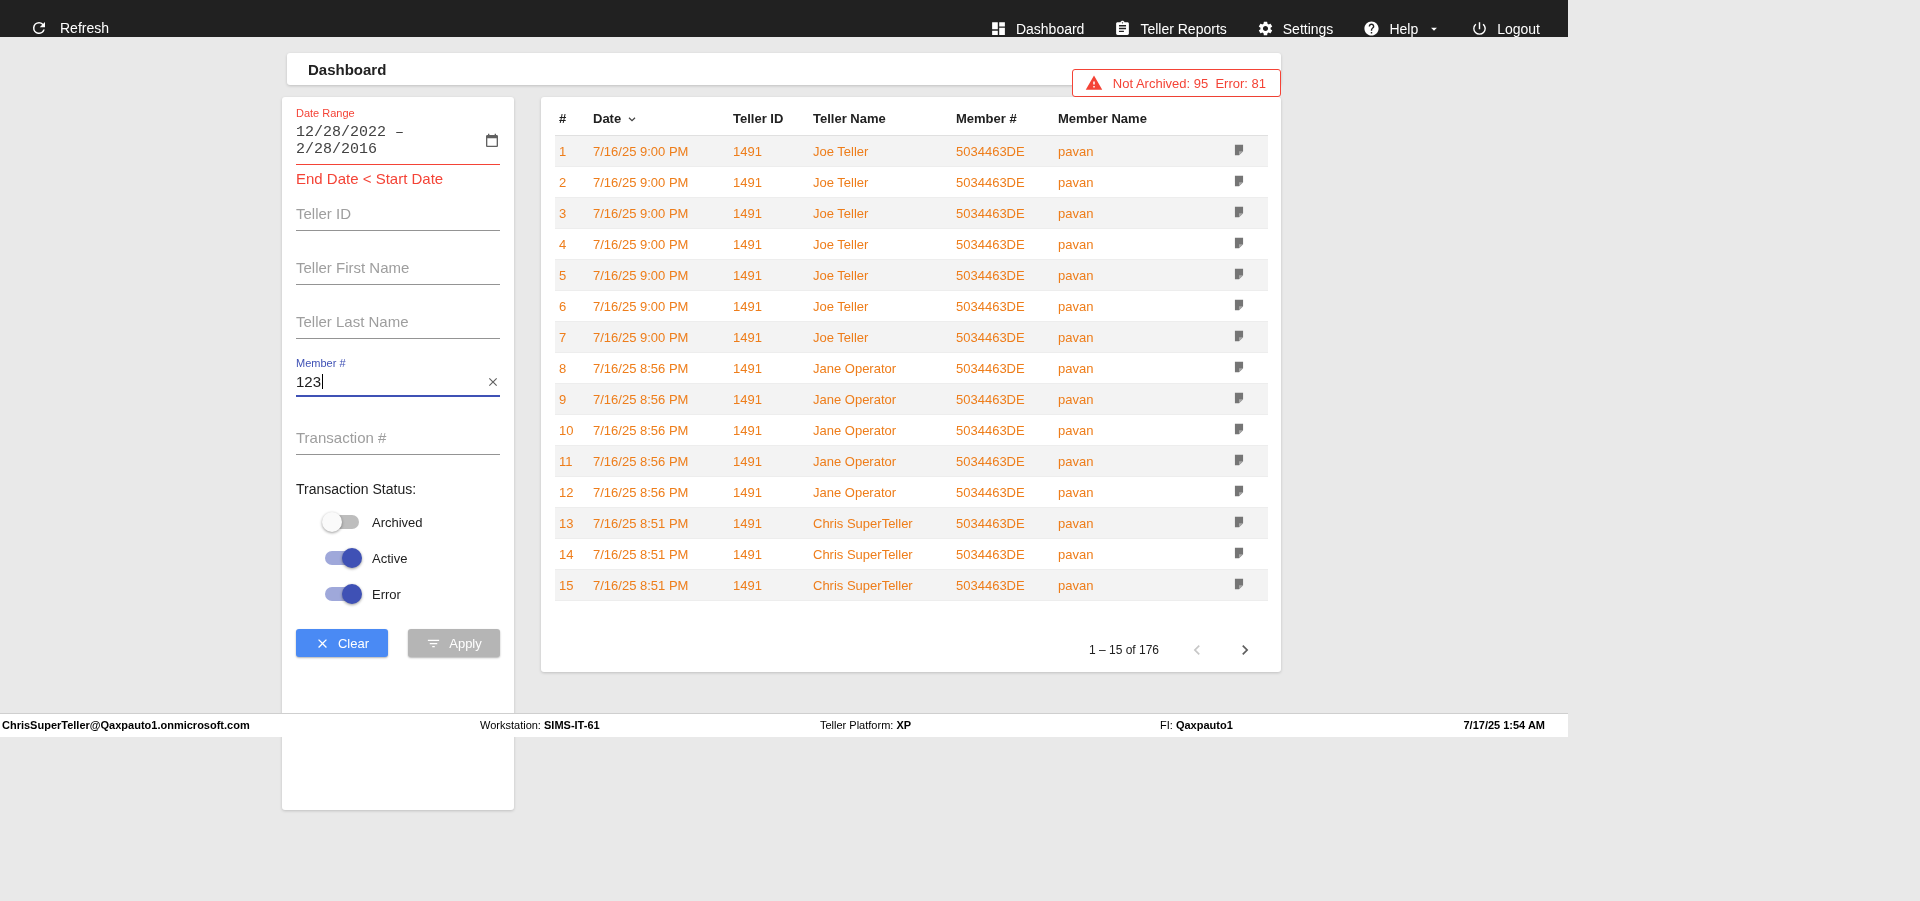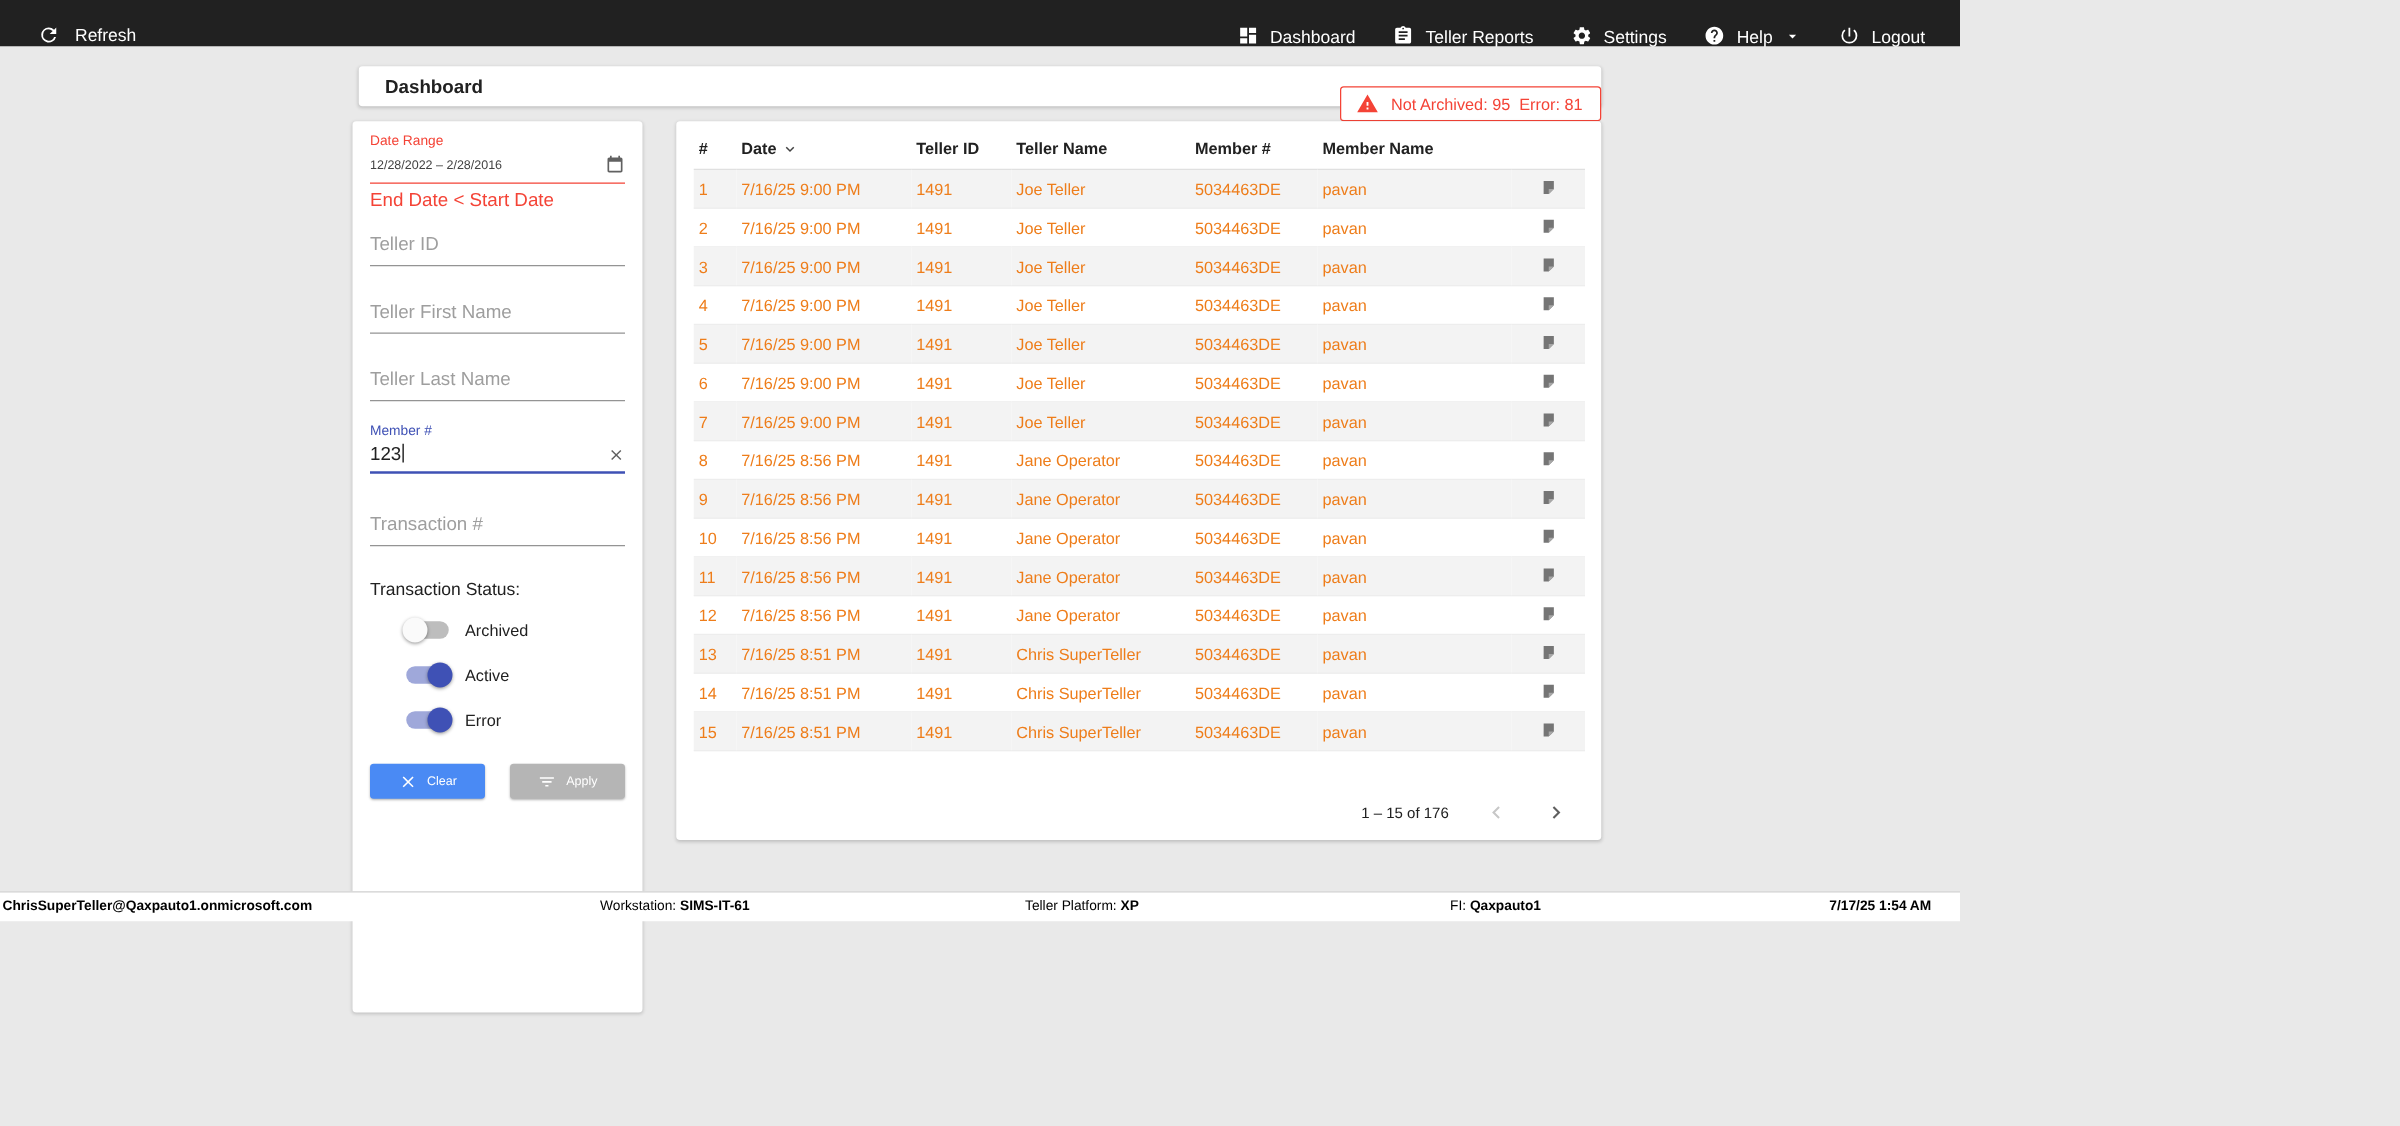--- a/index.html
+++ b/index.html
@@ -23,21 +23,21 @@
                border:1px solid #f44336; border-radius:3px; background:#fff; padding:0 14px 0 12px;margin-top:14px; }
   .alert-text { color:#f44336; font-size:13px; white-space:pre; }
 
   
   .sidebar { position:absolute; left:282px; top:97px; width:232px; height:713px; background:#fff;
              border-radius:3px; box-shadow:0 1px 3px rgba(0,0,0,.18); padding:10px 14px; }
   .small-label { font-size:11px; line-height:13px; }
   .small-label.red { color:#f44336; }
   .small-label.blue { color:#3f51b5; }
   .value-row { display:flex; align-items:center; justify-content:space-between;
-               padding:4px 0 6px; font-size:10px; color:#424242; }
+               padding:4px 0 6px; font-size:15px; color:#424242;font-family:Liberation Mono, monospace; }
   .under-red { border-bottom:1px solid #f44336; }
   .error-text { margin-top:5px; font-size:15px; color:#f44336; }
   .line-input { display:block; width:100%; margin-top:26px; padding:2px 0 8px; border:none;
                 border-bottom:1px solid #949494; font-size:15px; font-family:inherit; color:#424242;
                 background:transparent; outline:none; }
   .line-input::placeholder { color:#9e9e9e; }
   .line-input.first { margin-top:16px; }
   .line-input.txn { margin-top:30px; }
   .member-group { margin-top:18px; }
   .member-row { display:flex; align-items:center; justify-content:space-between;
@@ -47,21 +47,21 @@
   .toggle-row { display:flex; align-items:center; gap:13px; margin-top:14px; margin-left:29px; height:22px; cursor:pointer; }
   .toggle-label { font-size:13px; color:#212121; }
   .switch { position:relative; width:34px; height:14px; border-radius:7px; flex:0 0 34px; }
   .switch.off { background:#bdbdbd; }
   .switch.on  { background:#9fa8da; }
   .switch .thumb { position:absolute; top:-3px; width:20px; height:20px; border-radius:50%;
                    box-shadow:0 1px 3px rgba(0,0,0,.4); }
   .switch.off .thumb { left:-3px; background:#fafafa; }
   .switch.on  .thumb { right:-3px; background:#3f51b5; }
   .btn-row { display:flex; gap:20px; margin-top:24px; }
-  .btn { width:92px; height:28px; border:none; border-radius:3px; color:#fff; font-size:10px;
+  .btn { width:92px; height:28px; border:none; border-radius:3px; color:#fff; font-size:13px;
          font-family:inherit; display:flex; align-items:center; justify-content:center; gap:8px;
          cursor:pointer; box-shadow:0 1px 2px rgba(0,0,0,.3); }
   .btn-clear { background:#4a8af4; }
   .btn-apply { background:#b5b5b5; cursor:default; }
 
   
   .table-card { position:absolute; left:541px; top:97px; width:740px; height:575px; background:#fff;
                 border-radius:3px; box-shadow:0 1px 3px rgba(0,0,0,.18); padding:4px 13px 0 14px; }
   table { width:100%; border-collapse:collapse; table-layout:fixed; }
   th { font-size:13px; font-weight:700; color:#212121; text-align:left; padding:10px 4px 9px;

